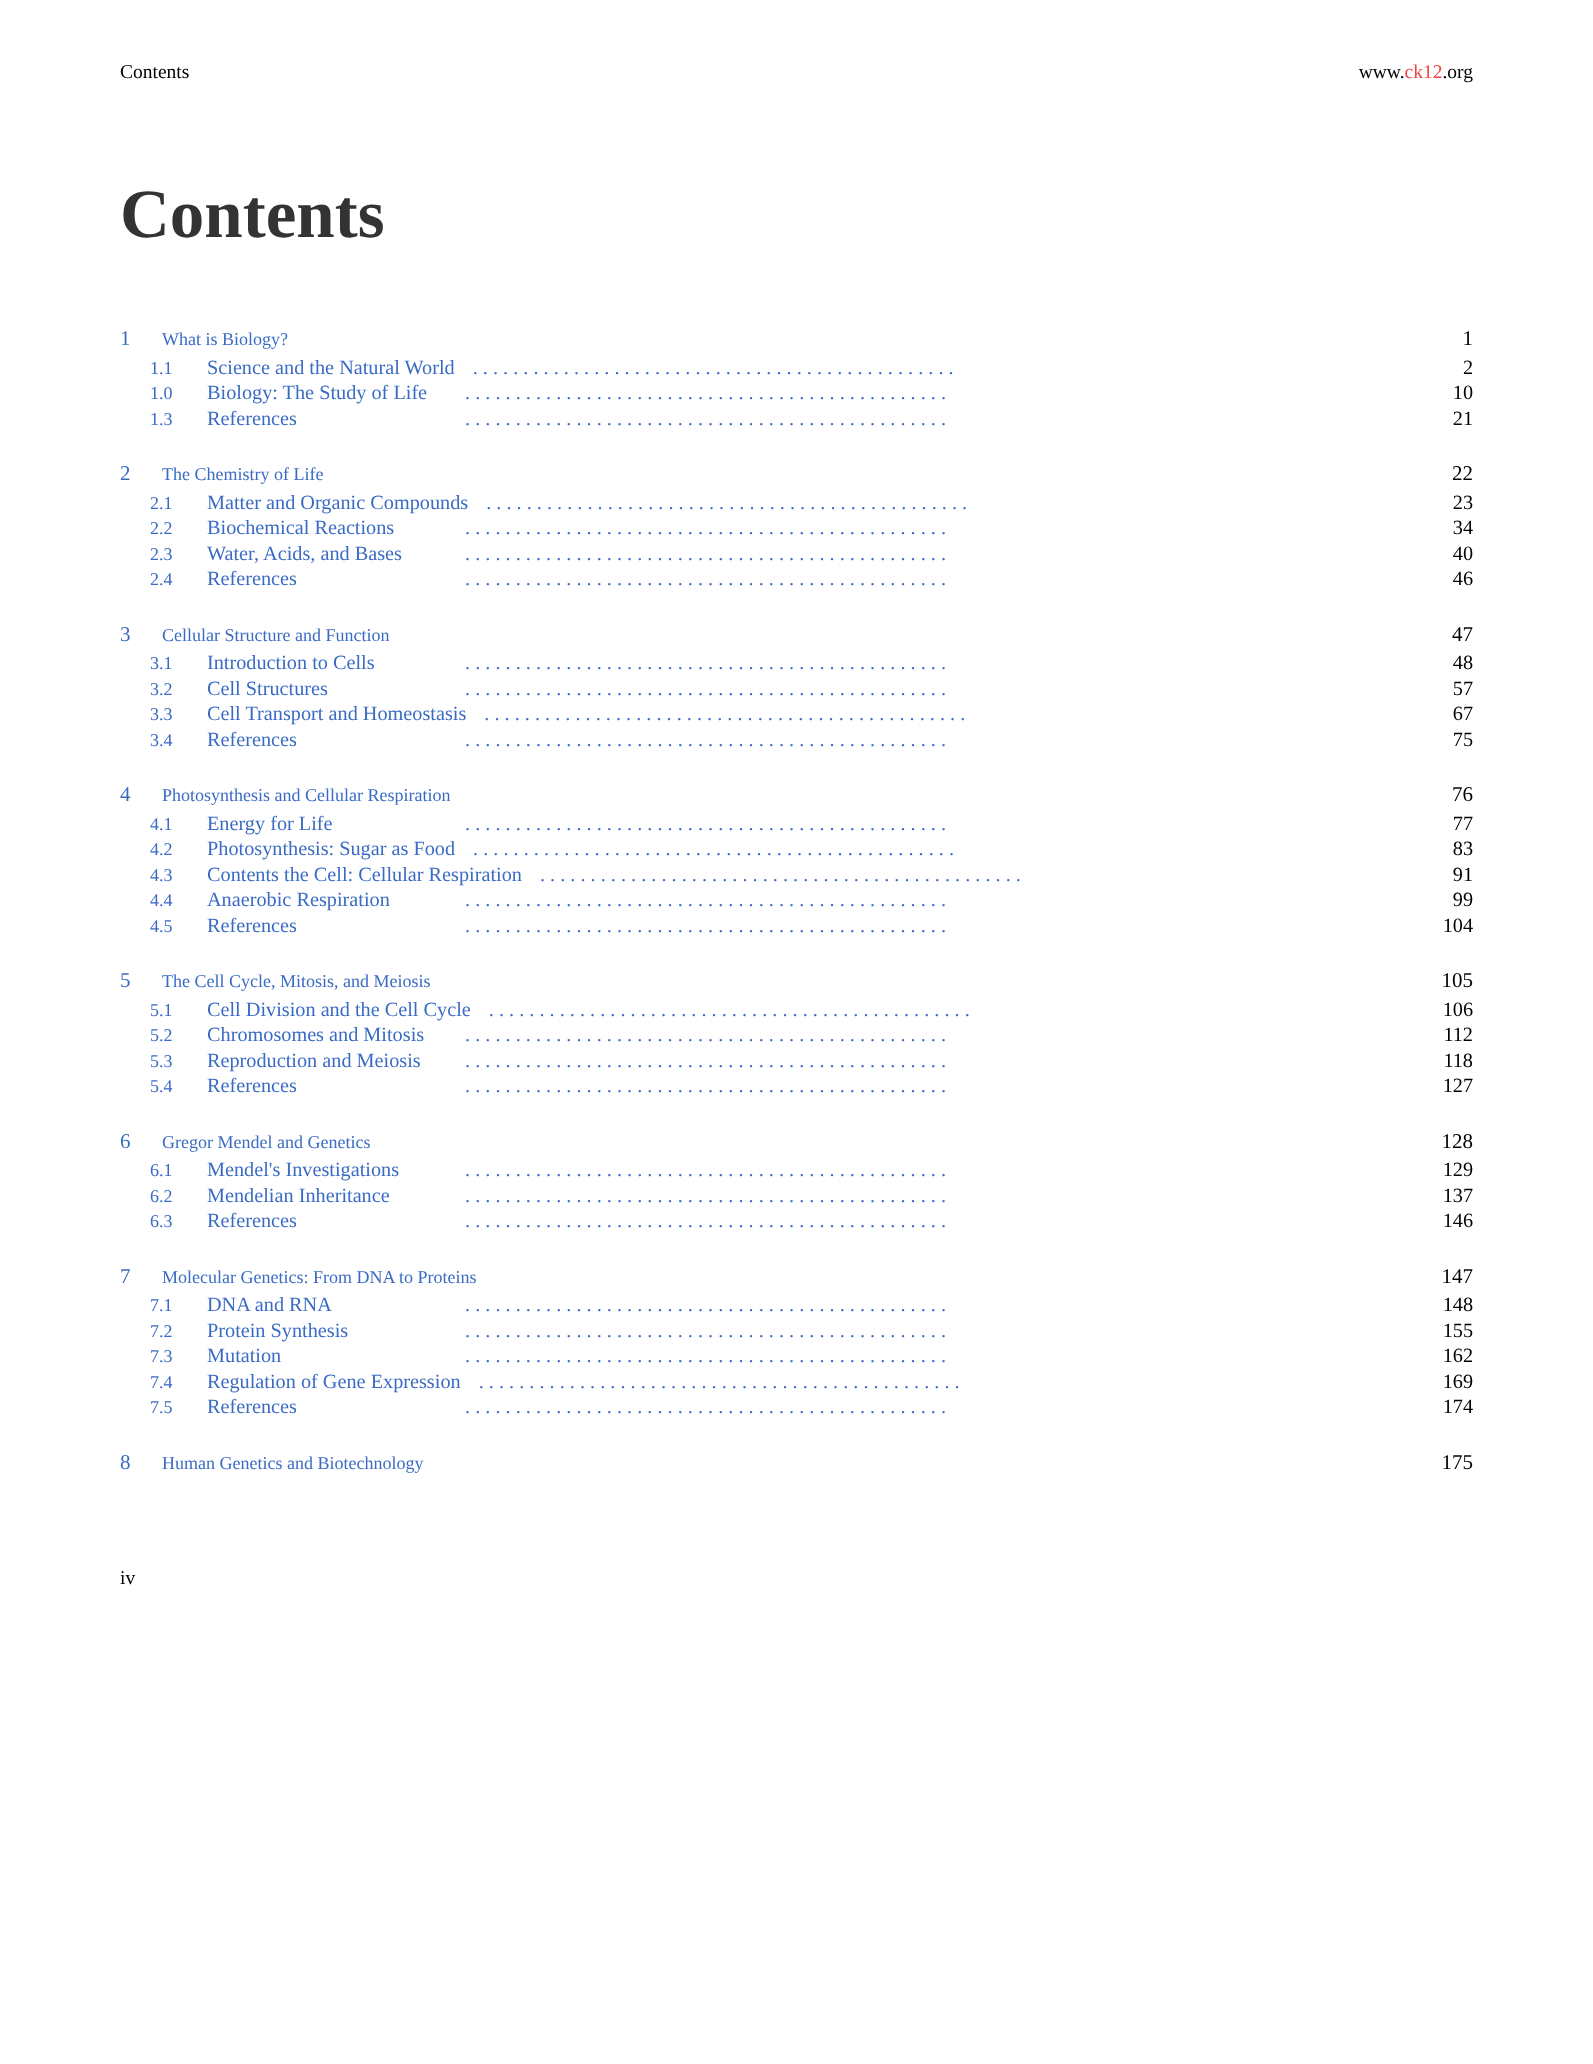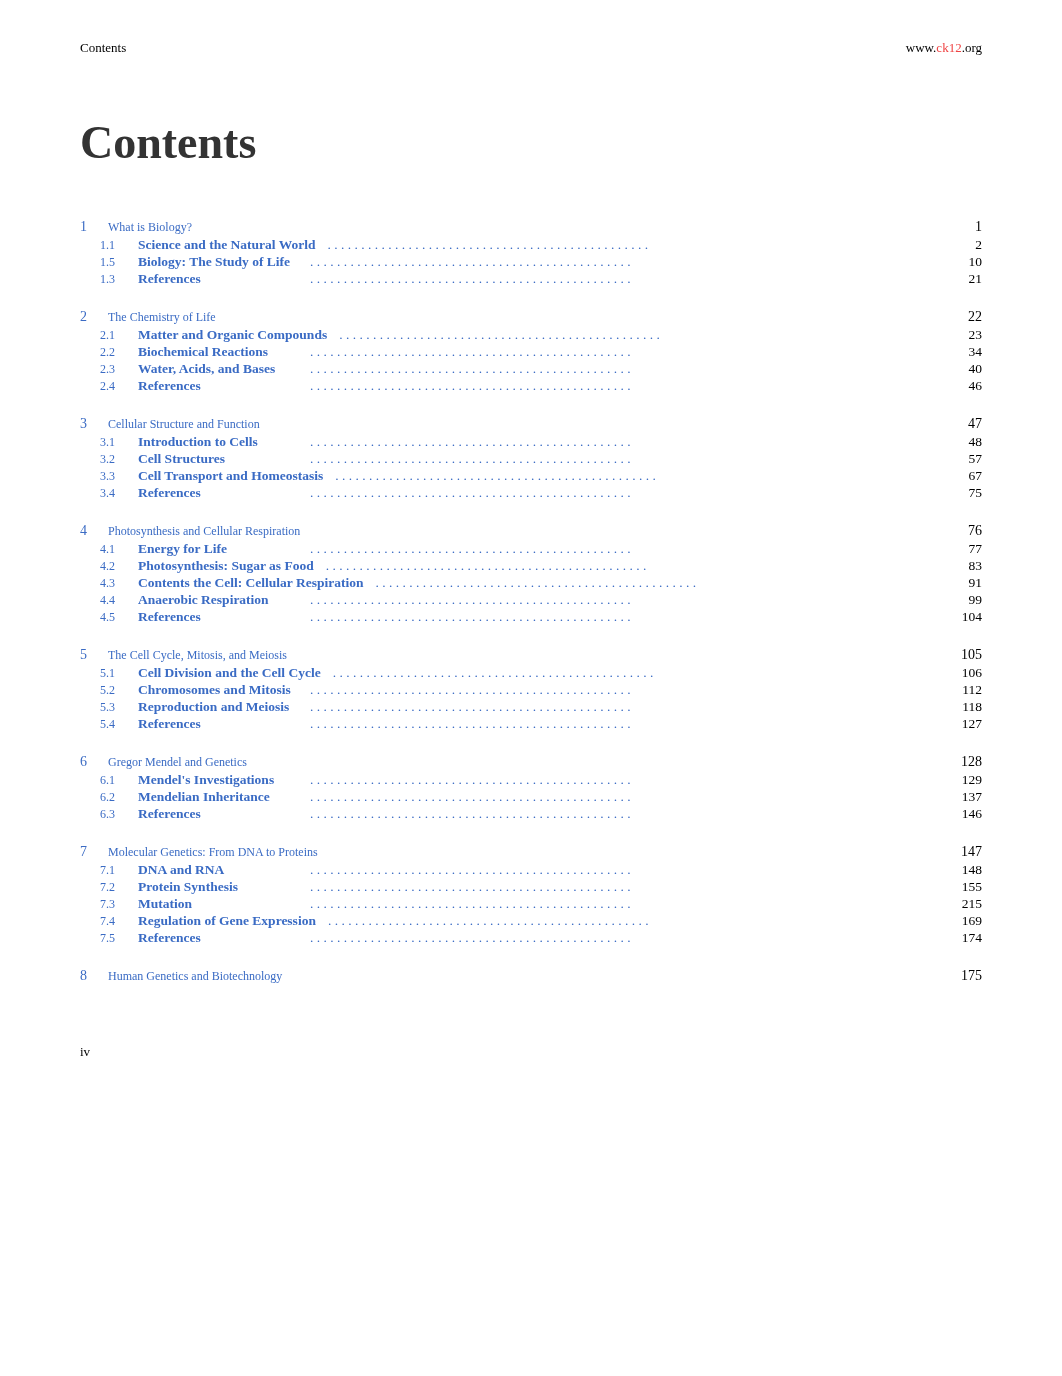--- a/index.html
+++ b/index.html
@@ -72,21 +72,20 @@
     .section-num {
       font-size: 12px;
       color: #3a6bc4;
       min-width: 30px;
     }
     .section-title-link {
       color: #3a6bc4;
       font-size: 13.5px;
       flex-shrink: 0;
       min-width: 160px;
-      font-weight: bold;
     }
     .section-dots {
       flex: 1;
       color: #3a6bc4;
       font-size: 13.5px;
       overflow: hidden;
       white-space: nowrap;
       margin: 0 4px;
     }
     .section-page {
@@ -125,21 +124,21 @@
       <div class="section-row">
         <div class="section-left">
           <span class="section-num">1.1</span>
           <span class="section-title-link">Science and the Natural World</span>
           <span class="section-dots">. . . . . . . . . . . . . . . . . . . . . . . . . . . . . . . . . . . . . . . . . . . . . . . .</span>
         </div>
         <span class="section-page">2</span>
       </div>
       <div class="section-row">
         <div class="section-left">
-          <span class="section-num">1.5</span>
+          <span class="section-num">1.0</span>
           <span class="section-title-link">Biology: The Study of Life</span>
           <span class="section-dots">. . . . . . . . . . . . . . . . . . . . . . . . . . . . . . . . . . . . . . . . . . . . . . . .</span>
         </div>
         <span class="section-page">10</span>
       </div>
       <div class="section-row">
         <div class="section-left">
           <span class="section-num">1.3</span>
           <span class="section-title-link">References</span>
           <span class="section-dots">. . . . . . . . . . . . . . . . . . . . . . . . . . . . . . . . . . . . . . . . . . . . . . . .</span>
@@ -375,21 +374,21 @@
           <span class="section-dots">. . . . . . . . . . . . . . . . . . . . . . . . . . . . . . . . . . . . . . . . . . . . . . . .</span>
         </div>
         <span class="section-page">155</span>
       </div>
       <div class="section-row">
         <div class="section-left">
           <span class="section-num">7.3</span>
           <span class="section-title-link">Mutation</span>
           <span class="section-dots">. . . . . . . . . . . . . . . . . . . . . . . . . . . . . . . . . . . . . . . . . . . . . . . .</span>
         </div>
-        <span class="section-page">215</span>
+        <span class="section-page">162</span>
       </div>
       <div class="section-row">
         <div class="section-left">
           <span class="section-num">7.4</span>
           <span class="section-title-link">Regulation of Gene Expression</span>
           <span class="section-dots">. . . . . . . . . . . . . . . . . . . . . . . . . . . . . . . . . . . . . . . . . . . . . . . .</span>
         </div>
         <span class="section-page">169</span>
       </div>
       <div class="section-row">

